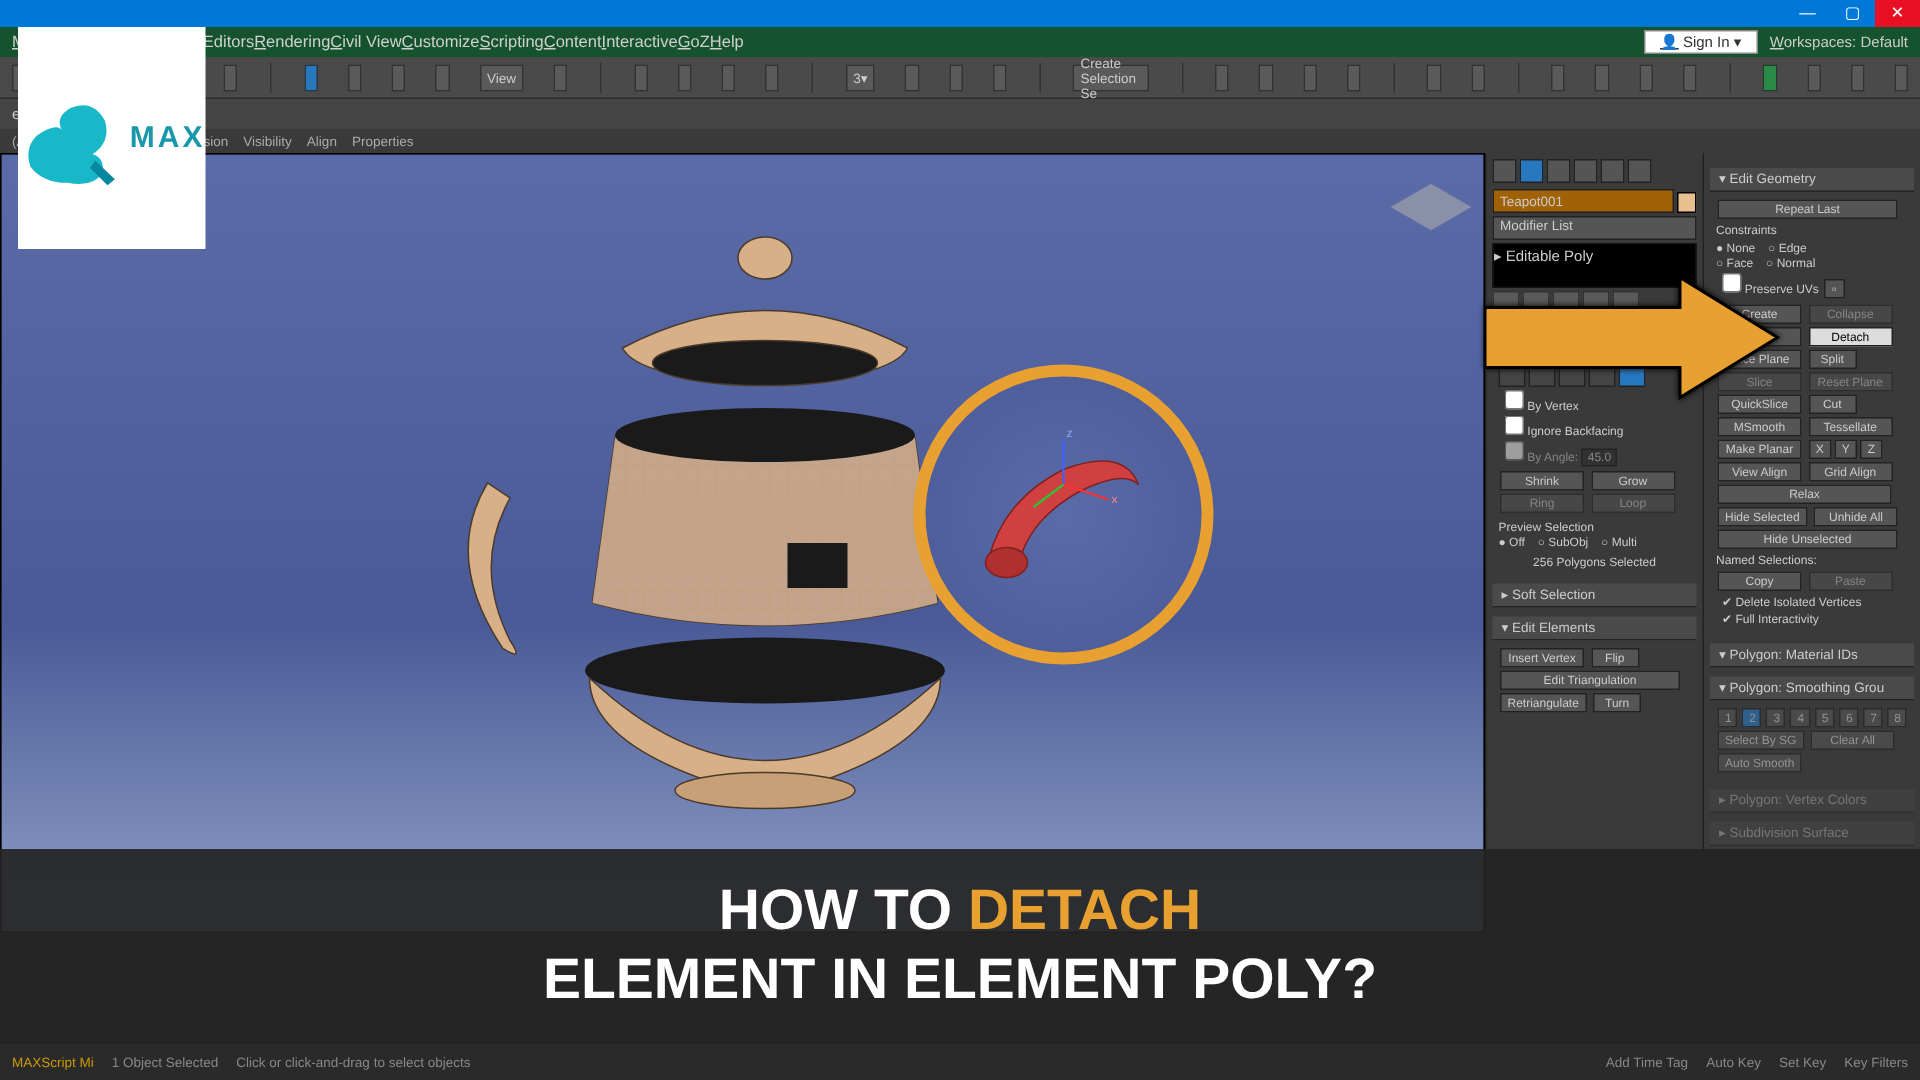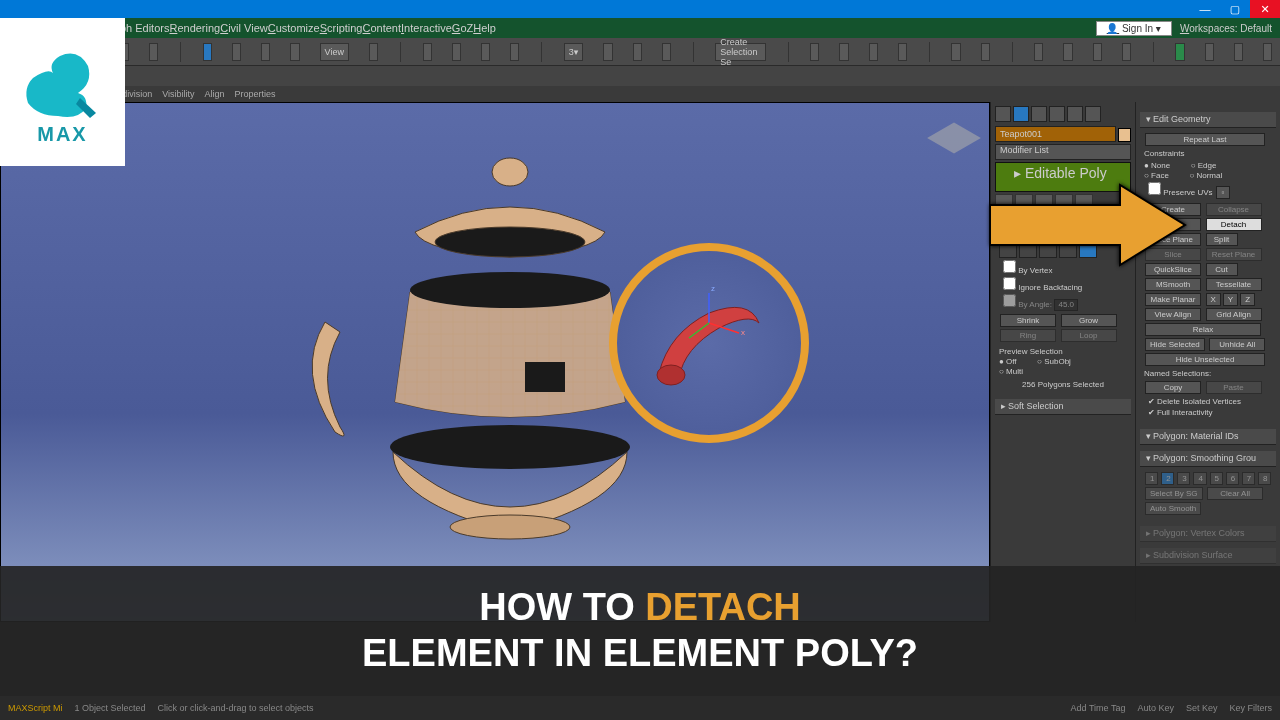--- a/index.html
+++ b/index.html
@@ -35,38 +35,38 @@
 .panels { width: 290px; background: #3a3a3a; display: flex; }
 .panel-col { width: 145px; border-left: 1px solid #222; padding: 4px; font-size: 9px; color: #ccc; }
 
 .tabicons { display: flex; gap: 2px; margin-bottom: 4px; }
 .tabicons .ti { width: 16px; height: 16px; background: #555; border: 1px solid #222; }
 
 .objname { width: 100%; height: 16px; background: #a16207; border: 1px solid #222; color: #ccc; font-size: 9px; padding: 0 4px; margin-bottom: 2px; }
 .colorsw { width: 14px; height: 14px; background: #e8c090; border: 1px solid #000; display: inline-block; }
 
 .drop { width: 100%; height: 16px; background: #555; border: 1px solid #222; color: #ccc; font-size: 9px; padding: 0 4px; margin-bottom: 2px; }
-.modstack { width: 100%; height: 30px; background: #4d7c0f; border: 1px solid #111; color: #ccc; font-size: 14px; padding: 2px 18px; margin-bottom: 2px; }
+.modstack { width: 100%; height: 30px; background: #000000; border: 1px solid #111; color: #ccc; font-size: 10px; padding: 2px 0; margin-bottom: 2px; }
 
 .rollout { margin-top: 6px; }
 .rollhead { height: 16px; background: #4a4a4a; color: #ccc; font-size: 9px; padding: 2px 6px; border-bottom: 1px solid #222; }
 .rollbody { padding: 4px; background: #3a3a3a; }
 .pbtn { display: inline-block; background: #555; border: 1px solid #222; color: #ccc; font-size: 8px; padding: 1px 4px; margin: 1px; min-width: 32px; text-align: center; }
 .pbtn.wide { min-width: 56px; }
 .check { font-size: 8px; color: #ccc; margin: 2px 4px; }
-.radio { font-size: 8px; color: #ccc; display: inline-block; margin-right: 18px; }
+.radio { font-size: 8px; color: #ccc; display: inline-block; margin-right: 6px; }
 .subicons { display: flex; gap: 2px; margin: 2px 0; }
 .subicons .si { width: 18px; height: 18px; background: #444; border: 1px solid #222; }
 .subicons .si.active { background: #2878c0; }
 .spinner { display: inline-block; width: 24px; height: 12px; background: #2a2a2a; border: 1px solid #111; color: #ccc; font-size: 8px; text-align: center; }
 
 .arrow-big { position: absolute; right: 90px; top: 175px; z-index: 10; }
 .arrow-big svg { filter: drop-shadow(0 0 2px #000); }
 
-.logo-box { position: absolute; top: 18px; left: 0; width: 125px; height: 148px; background: #fff; z-index: 20; display: flex; flex-direction: column; align-items: center; justify-content: center; }
+.logo-box { position: absolute; top: 18px; left: 12px; width: 125px; height: 148px; background: #fff; z-index: 20; display: flex; align-items: center; justify-content: center; }
 .max { font-size: 20px; font-weight: bold; color: #1898a8; letter-spacing: 2px; }
 
 .caption { position: absolute; bottom: 24px; left: 0; right: 0; height: 130px; background: rgba(36,36,36,0.92); display: flex; flex-direction: column; align-items: center; justify-content: center; font-size: 38px; font-weight: bold; color: #fff; line-height: 1.2; }
 .caption .hl { color: #e8a030; }
 
 .statusbar { position: absolute; bottom: 0; left: 0; right: 0; height: 24px; background: #2a2a2a; display: flex; align-items: center; padding: 0 8px; font-size: 9px; color: #888; gap: 12px; }
 </style>
 </head>
 <body>
 
@@ -236,20 +236,30 @@
           <span class="radio">○ <span>SubObj</span></span>
           <span class="radio">○ <span>Multi</span></span>
           <div style="font-size:8px;text-align:center;margin-top:4px">256 Polygons Selected</div>
         </div>
       </div>
 
       <div class="rollout">
           <div class="rollhead">▸ <span>Soft Selection</span></div>
         </div>
 
+      <div class="rollout">
+        <div class="rollhead">▾ <span>Edit Elements</span></div>
+        <div class="rollbody">
+          <span class="pbtn wide">Insert Vertex</span>
+          <span class="pbtn">Flip</span>
+          <span class="pbtn" style="width:120px">Edit Triangulation</span>
+          <span class="pbtn wide">Retriangulate</span>
+          <span class="pbtn">Turn</span>
+        </div>
+      </div>
     </div>
 
     <div class="panel-col">
       <div class="rollout">
         <div class="rollhead">▾ <span>Edit Geometry</span></div>
         <div class="rollbody">
           <span class="pbtn" style="width:120px">Repeat Last</span>
           <div style="font-size:8px;margin:2px 0">Constraints</div>
           <span class="radio">● <span>None</span></span>
           <span class="radio">○ <span>Edge</span></span><br>

